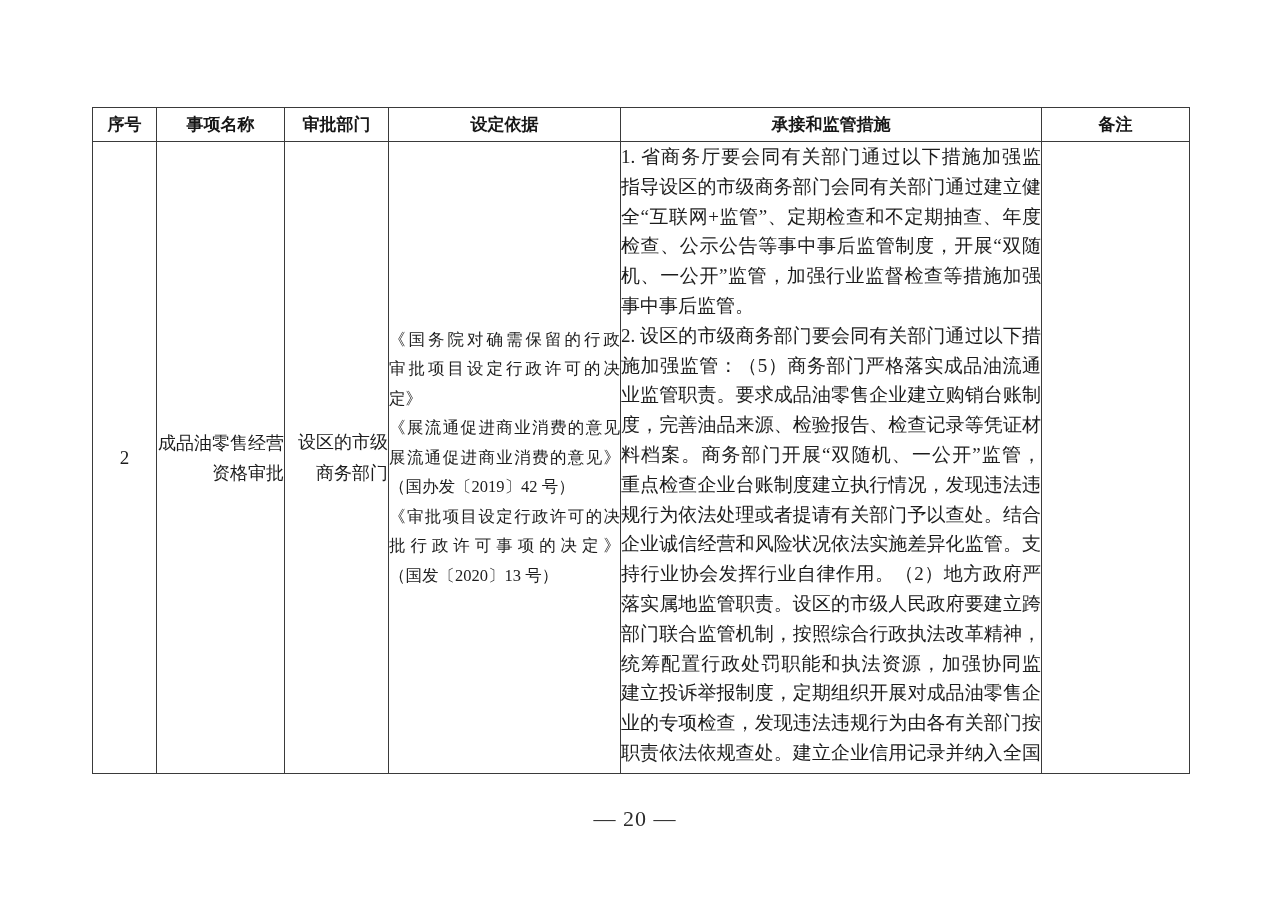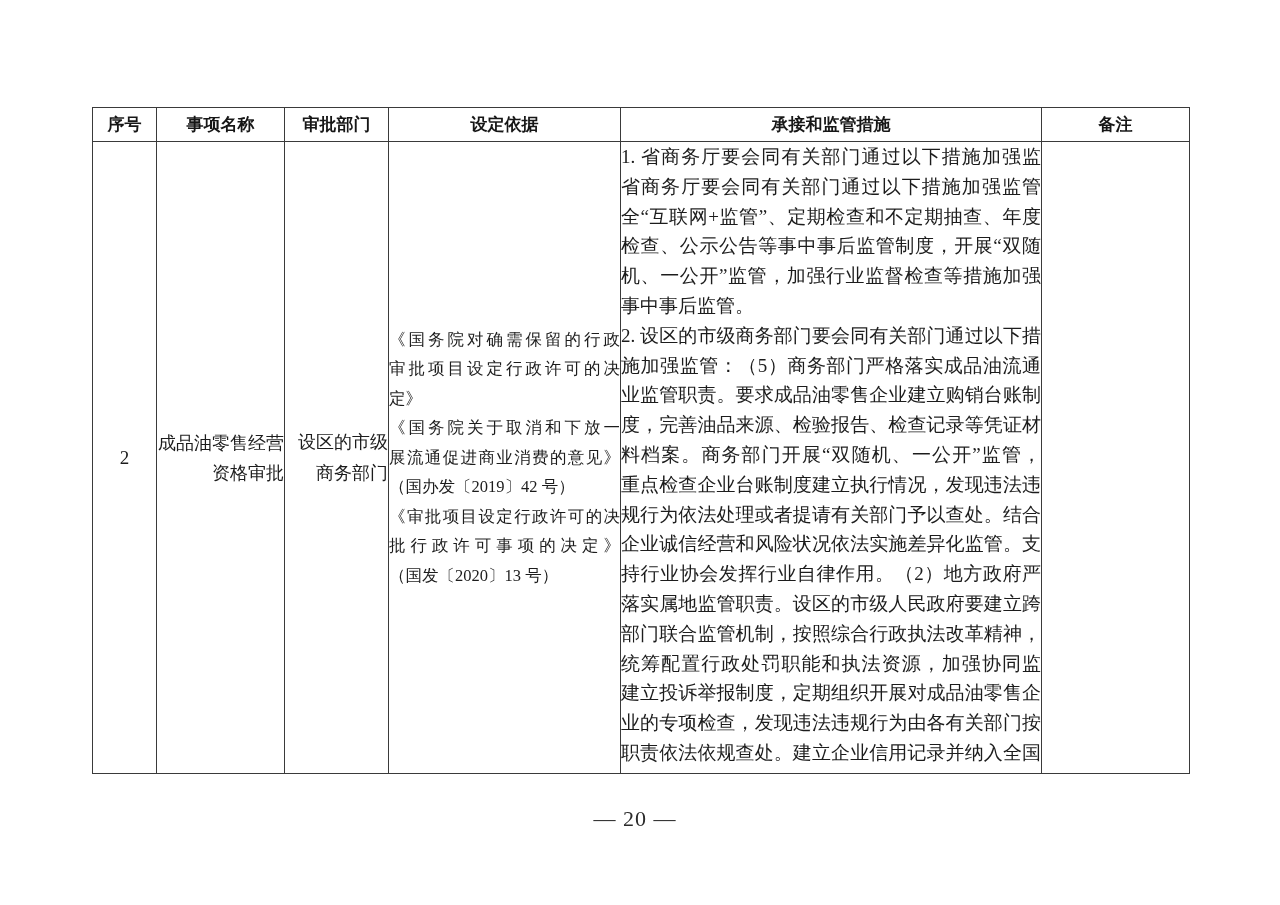--- a/index.html
+++ b/index.html
@@ -135,30 +135,30 @@
     </thead>
     <tbody>
       <tr class="body-row">
         <td class="c-index">2</td>
         <td class="c-name">成品油零售经营资格审批</td>
         <td class="c-dept">设区的市级商务部门</td>
         <td class="c-basis">
           <div class="b-line">《国务院对确需保留的行政</div>
           <div class="b-line">审批项目设定行政许可的决</div>
           <div class="b-line last">定》</div>
-          <div class="b-line">《国务院关于取消和下放一</div>
+          <div class="b-line">《展流通促进商业消费的意见</div>
           <div class="b-line">展流通促进商业消费的意见》</div>
           <div class="b-line last">（国办发〔2019〕42 号）</div>
           <div class="b-line">《审批项目设定行政许可的决</div>
           <div class="b-line">批行政许可事项的决定》</div>
           <div class="b-line last">（国发〔2020〕13 号）</div>
         </td>
         <td class="c-measures">
           <div class="m-line">1. 省商务厅要会同有关部门通过以下措施加强监管:</div>
-          <div class="m-line">省商务厅要会同有关部门通过以下措施加强监管</div>
+          <div class="m-line">指导设区的市级商务部门会同有关部门通过建立健</div>
           <div class="m-line">全“互联网+监管”、定期检查和不定期抽查、年度</div>
           <div class="m-line">检查、公示公告等事中事后监管制度，开展“双随</div>
           <div class="m-line">机、一公开”监管，加强行业监督检查等措施加强</div>
           <div class="m-line para-end">事中事后监管。</div>
           <div class="m-line">2. 设区的市级商务部门要会同有关部门通过以下措</div>
           <div class="m-line">施加强监管：（5）商务部门严格落实成品油流通行</div>
           <div class="m-line">业监管职责。要求成品油零售企业建立购销台账制</div>
           <div class="m-line">度，完善油品来源、检验报告、检查记录等凭证材</div>
           <div class="m-line">料档案。商务部门开展“双随机、一公开”监管，</div>
           <div class="m-line">重点检查企业台账制度建立执行情况，发现违法违</div>

